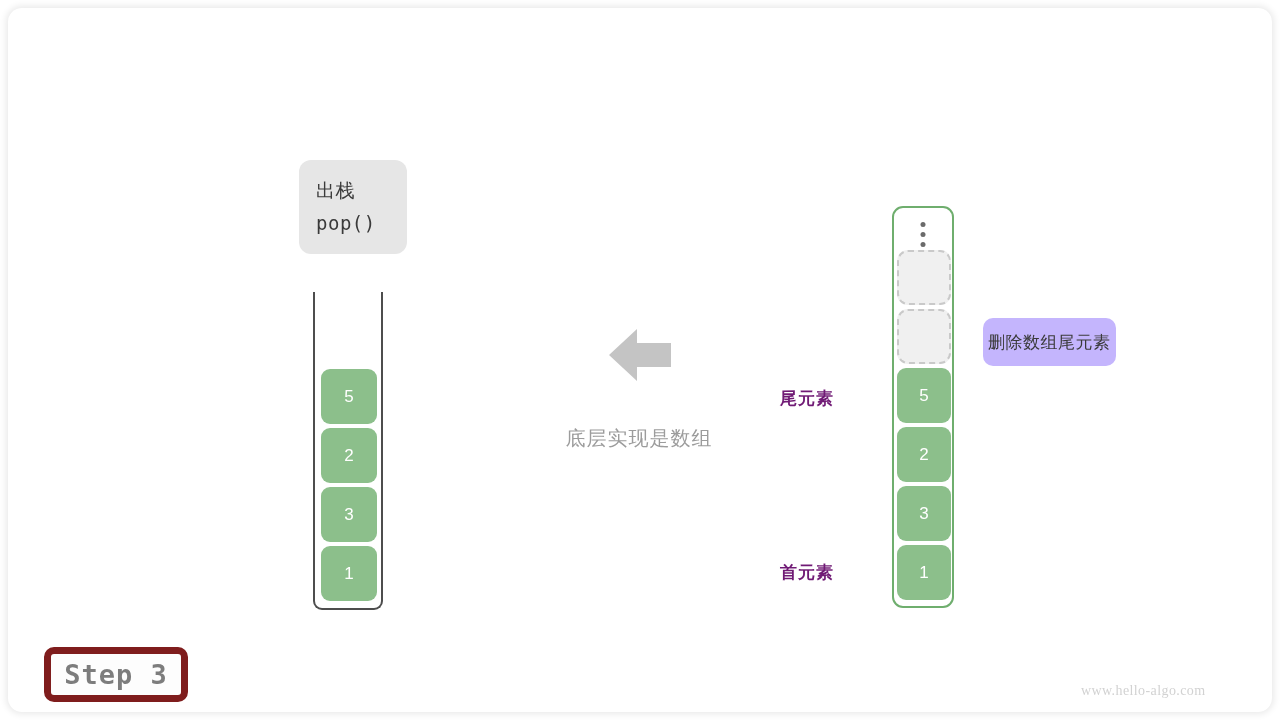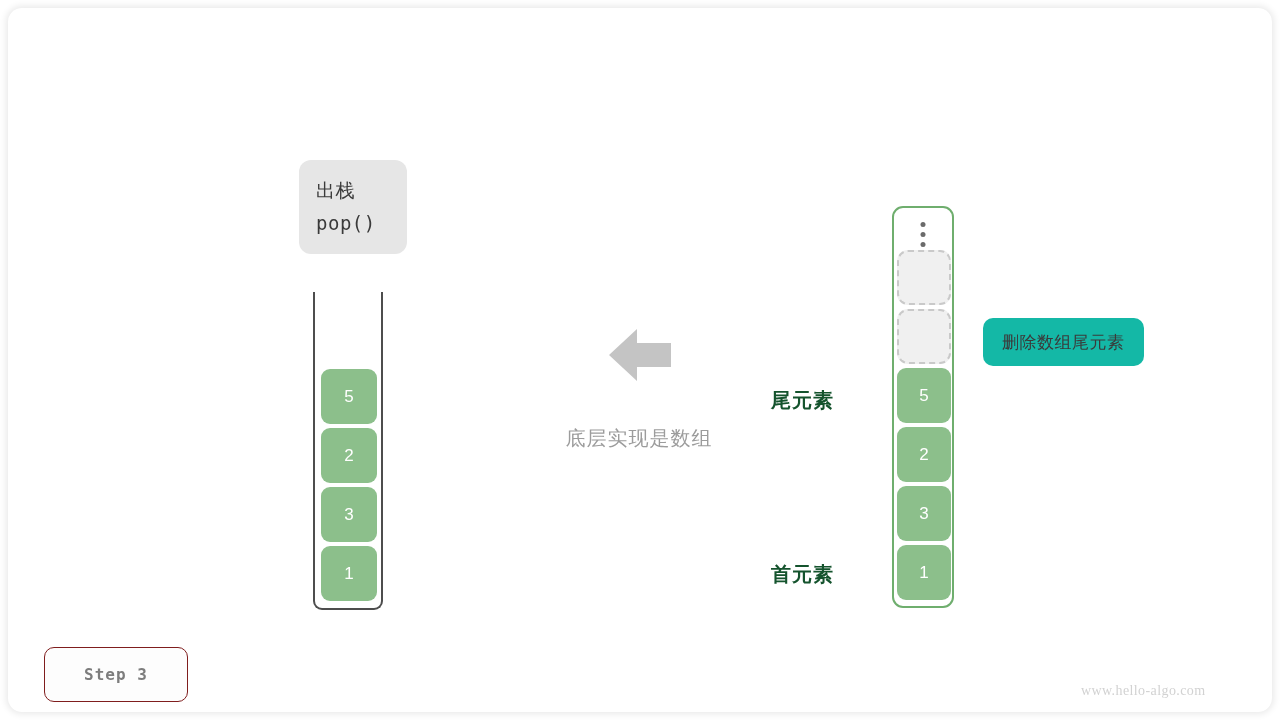--- a/index.html
+++ b/index.html
@@ -160,62 +160,62 @@
     font-size: 17px;
     display: flex;
     align-items: center;
     justify-content: center;
     box-sizing: border-box;
   }
   .cell-sm:last-child { margin-bottom: 0; }
 
   
   .side-label {
-    color: #14532d;
-    font-size: 20px;
+    color: #701a75;
+    font-size: 17px;
     font-weight: bold;
     letter-spacing: 1px;
     white-space: nowrap;
     text-align: right;
   }
   #label-tail { left: 706px; top: 379px; width: 120px; }
   #label-head { left: 706px; top: 553px; width: 120px; }
 
   
   #array-note {
     left: 975px;
     top: 310px;
     height: 48px;
-    background: #14b8a6;
+    background: #c4b5fd;
     border-radius: 10px;
     box-sizing: border-box;
-    padding: 0 19px;
+    padding: 0 5px;
     display: flex;
     align-items: center;
     color: #3a3a3a;
     font-size: 17px;
     letter-spacing: 0.5px;
     white-space: nowrap;
   }
 
   
   #step-badge {
     left: 36px;
     top: 639px;
     width: 144px;
     height: 55px;
     box-sizing: border-box;
-    border: 1px solid #7f1d1d;
+    border: 7px solid #7f1d1d;
     border-radius: 10px;
     background: #fdfdfd;
     display: flex;
     align-items: center;
     justify-content: center;
     font-family: "DejaVu Sans Mono", "Liberation Mono", monospace;
-    font-size: 16px;
+    font-size: 27px;
     font-weight: bold;
     color: #7d7d7d;
     letter-spacing: 1px;
   }
 
   
   #watermark {
     left: 1073px;
     top: 675px;
     font-family: Liberation Serif, serif;

